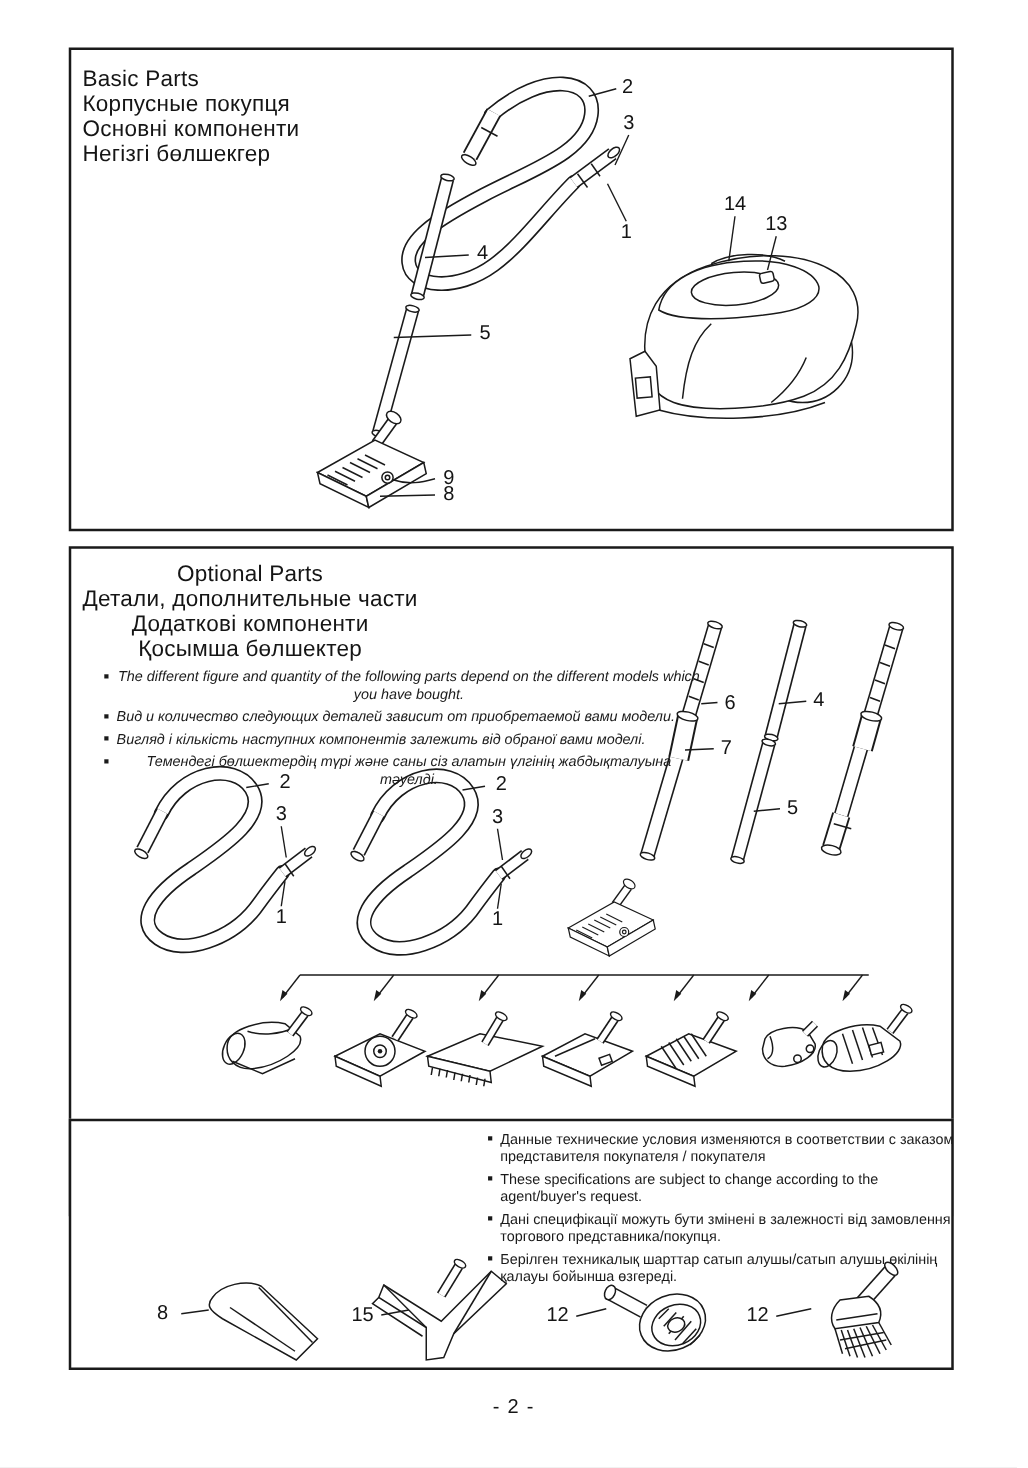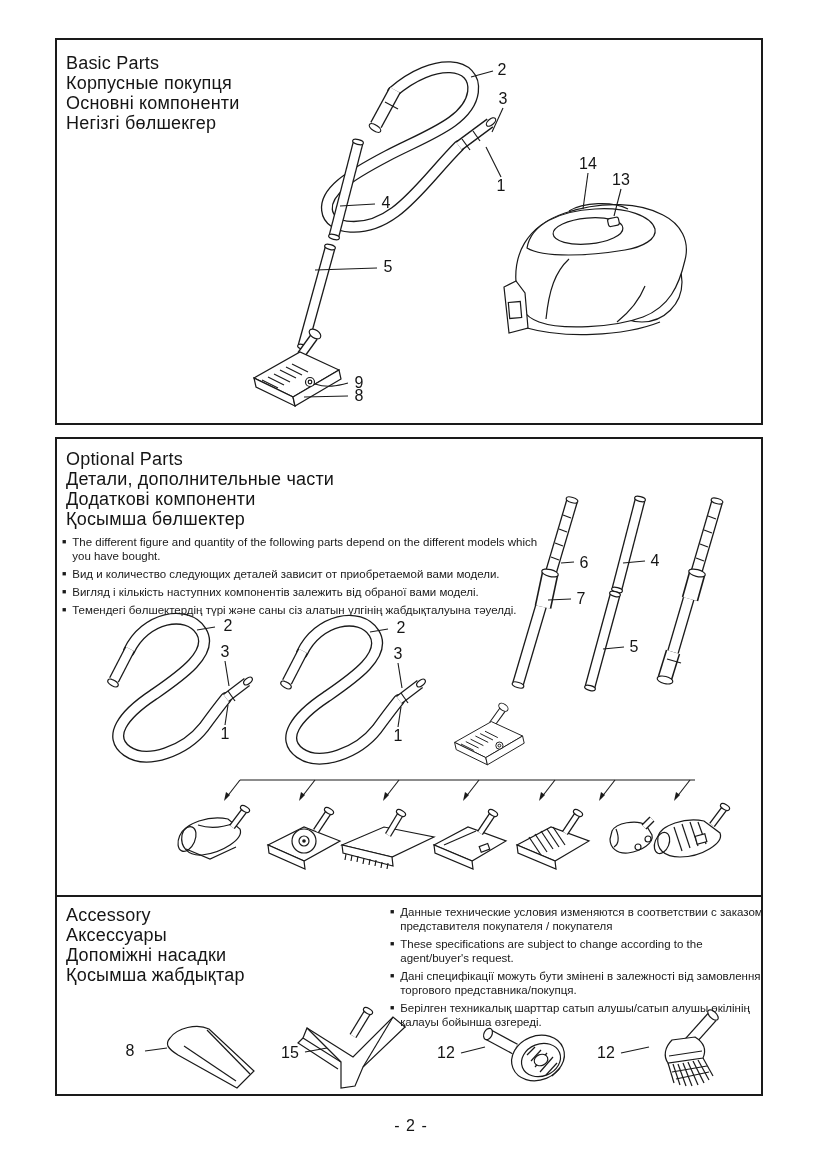--- a/index.html
+++ b/index.html
@@ -6,21 +6,21 @@
   .page {
     position:relative; width:822px; height:1174px; margin:0 auto;
     background:#ffffff; font-family:"Liberation Sans", sans-serif; color:#151515;
     overflow:hidden;
   }
   .box {
     position:absolute; left:55px; width:708px; box-sizing:border-box;
     border:2px solid #1a1a1a; background:#fff;
   }
   .box-basic     { top:38px;  height:387px; }
-  .box-optional  { top:437px; height:536px; }
+  .box-optional  { top:437px; height:536px;text-align:center; }
   .box-accessory { top:895px; height:201px; }
   .box > svg { position:absolute; left:0; top:0; }
   .headings { position:absolute; }
   .h { font-size:18px; font-weight:normal; line-height:20px; white-space:nowrap; letter-spacing:0.2px; }
   .bullets { position:absolute; font-size:11.5px; line-height:14px; color:#1a1a1a; }
   .bullet { display:flex; margin-bottom:4px; }
   .bullet .m { font-size:7px; line-height:14px; margin-right:6px; flex:0 0 auto; }
   .plabel {
     position:absolute; transform:translate(-50%,-50%);
     font-size:16px; line-height:16px; color:#151515; white-space:nowrap;
@@ -331,21 +331,21 @@
       </g>
     </svg>
 
     <div class="headings" style="left:9px; top:10px;">
       <div class="h">Optional Parts</div>
       <div class="h">Детали, дополнительные части</div>
       <div class="h">Додаткові компоненти</div>
       <div class="h">Қосымша бөлшектер</div>
     </div>
 
-    <div class="bullets" style="left:5px; top:96px; width:478px;">
+    <div class="bullets" style="left:26px; top:96px; width:478px;font-style:italic;">
       <div class="bullet">
           <span class="m">■</span>
           <span>The different figure and quantity of the following parts depend on the different models which you have bought.</span>
         </div>
       <div class="bullet">
           <span class="m">■</span>
           <span>Вид и количество следующих деталей зависит от приобретаемой вами модели.</span>
         </div>
       <div class="bullet">
           <span class="m">■</span>
@@ -419,26 +419,20 @@
         <line class="ln" x1="631" y1="165" x2="641" y2="188"></line>
           <line class="ln" x1="636" y1="164" x2="647" y2="186"></line>
         <line class="ln" x1="641" y1="163" x2="652" y2="183"></line>
           <line class="ln" x1="646" y1="161" x2="656" y2="179"></line>
         <line class="ln" x1="615" y1="175" x2="650" y2="169"></line>
           <line class="ln" x1="619" y1="182" x2="652" y2="175"></line>
         <line class="ld" x1="564" y1="156" x2="592" y2="150"></line>
       </g>
     </svg>
 
-    <div class="headings" style="left:9px; top:8px;">
-      <div class="h">Accessory</div>
-      <div class="h">Аксессуары</div>
-      <div class="h">Допоміжні насадки</div>
-      <div class="h">Қосымша жабдықтар</div>
-    </div>
 
     <div class="bullets" style="left:333px; top:8px; width:382px;">
       <div class="bullet">
           <span class="m">■</span>
           <span>Данные технические условия изменяются в соответствии с заказом представителя покупателя / покупателя</span>
         </div>
       <div class="bullet">
           <span class="m">■</span>
           <span>These specifications are subject to change according to the agent/buyer's request.</span>
         </div>

